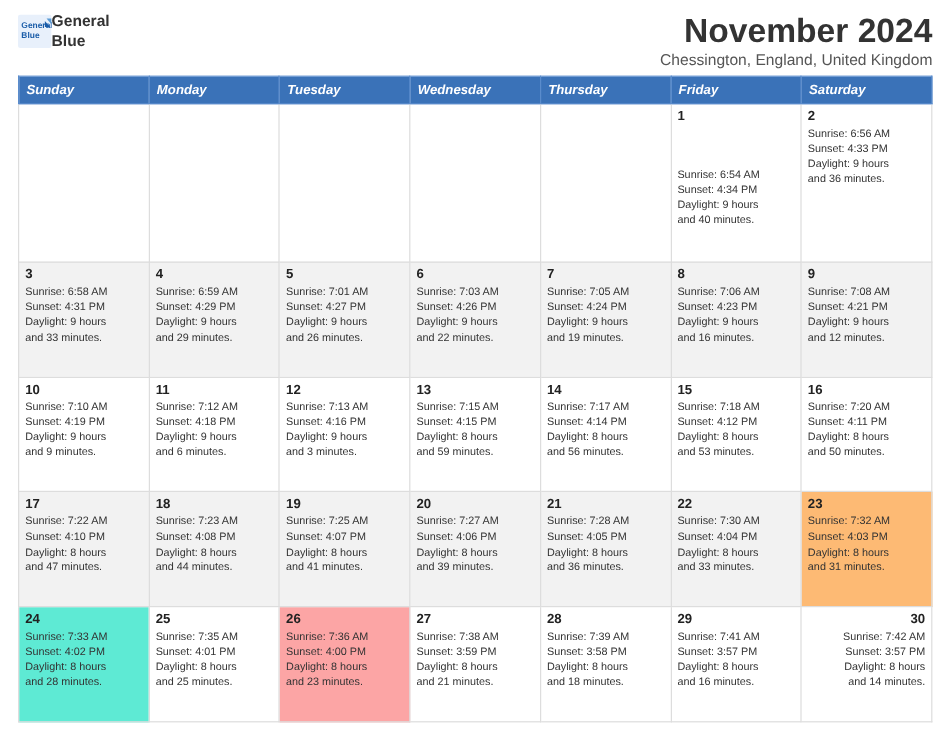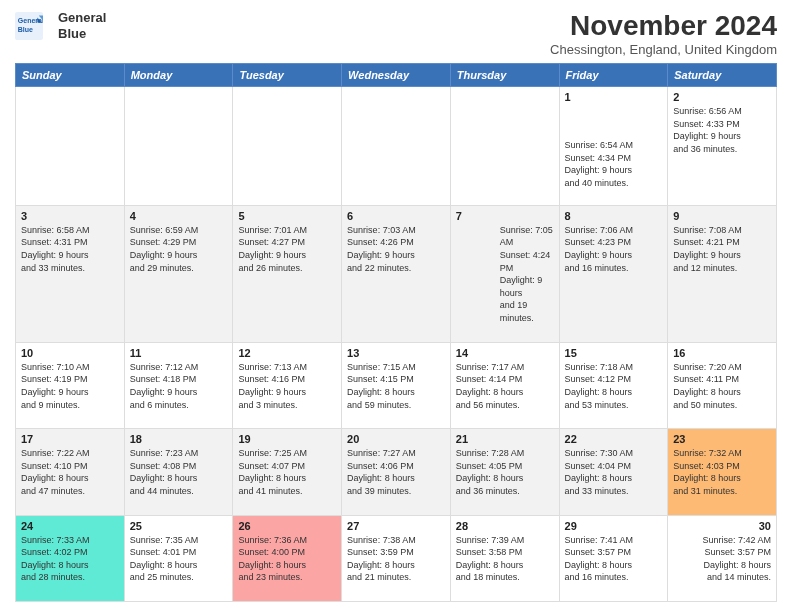--- a/index.html
+++ b/index.html
@@ -19,21 +19,21 @@
     }
     .header {
       display: flex;
       align-items: flex-start;
       justify-content: space-between;
       margin-bottom: 6px;
     }
     .logo {
       display: flex;
       align-items: center;
-      gap: 15px;
+      gap: 0;
     }
     .logo-text {
       font-size: 13px;
       font-weight: bold;
       line-height: 1.2;
       color: #333;
     }
     .logo-icon {
       width: 28px;
       height: 28px;
@@ -177,21 +177,21 @@
           </td>
           <td style="background: rgb(242, 242, 242);">
             <div class="day-num">6</div>
             <div class="day-info" style="white-space: pre-line;">Sunrise: 7:03 AM
 Sunset: 4:26 PM
 Daylight: 9 hours
 and 22 minutes.</div>
           </td>
           <td style="background: rgb(242, 242, 242);">
             <div class="day-num">7</div>
-            <div class="day-info" style="white-space: pre-line; margin-left: 44px;">Sunrise: 7:05 AM
+            <div class="day-info" style="white-space: pre-line;">Sunrise: 7:05 AM
 Sunset: 4:24 PM
 Daylight: 9 hours
 and 19 minutes.</div>
           </td>
           <td style="background: rgb(242, 242, 242);">
             <div class="day-num">8</div>
             <div class="day-info" style="white-space: pre-line;">Sunrise: 7:06 AM
 Sunset: 4:23 PM
 Daylight: 9 hours
 and 16 minutes.</div>

